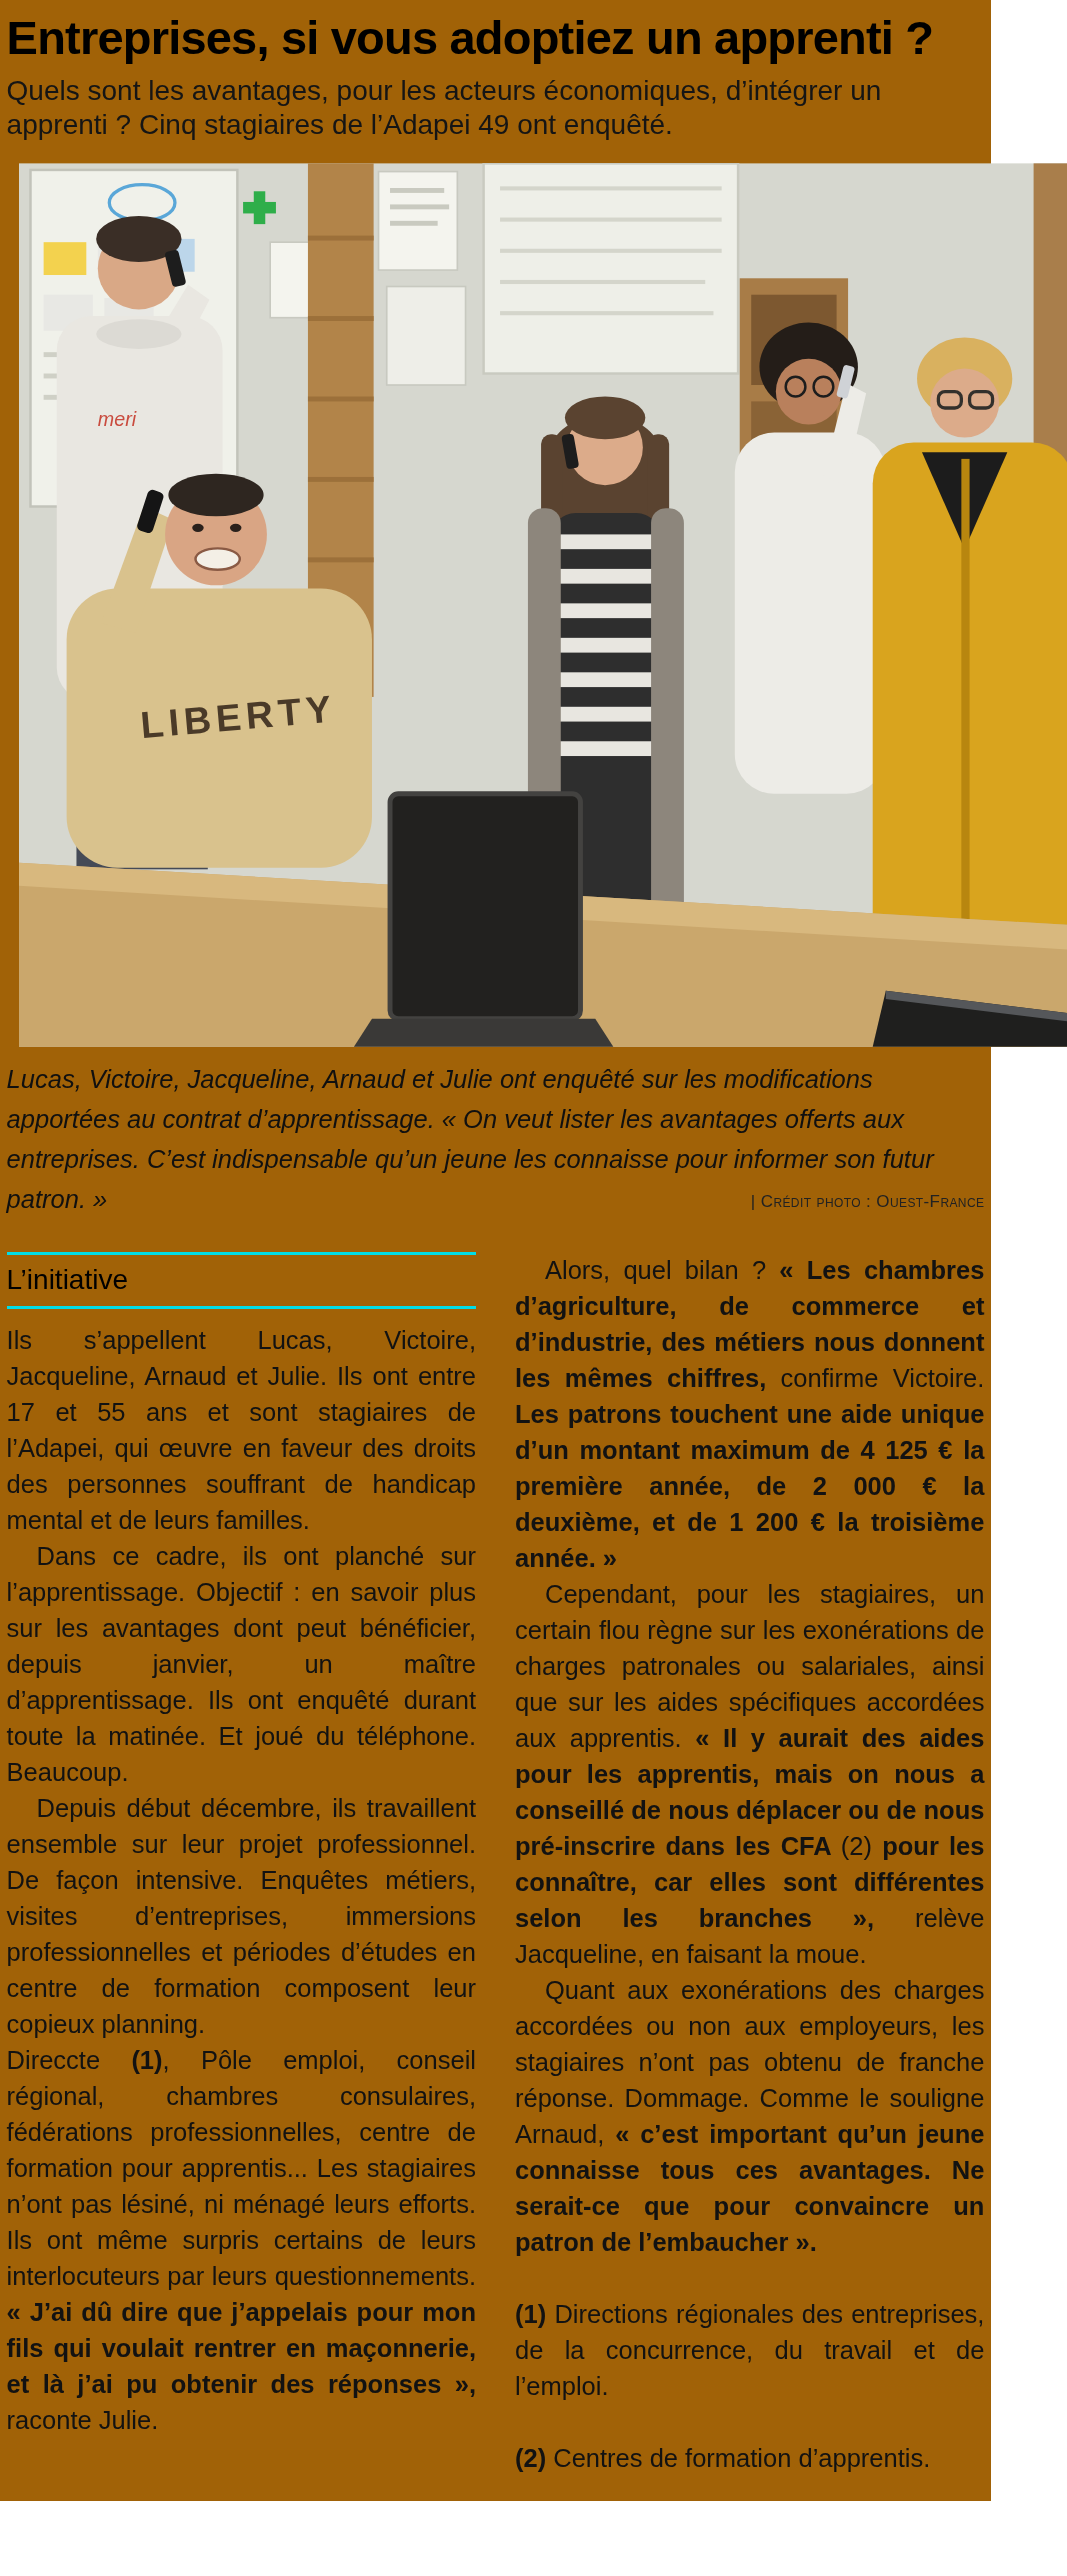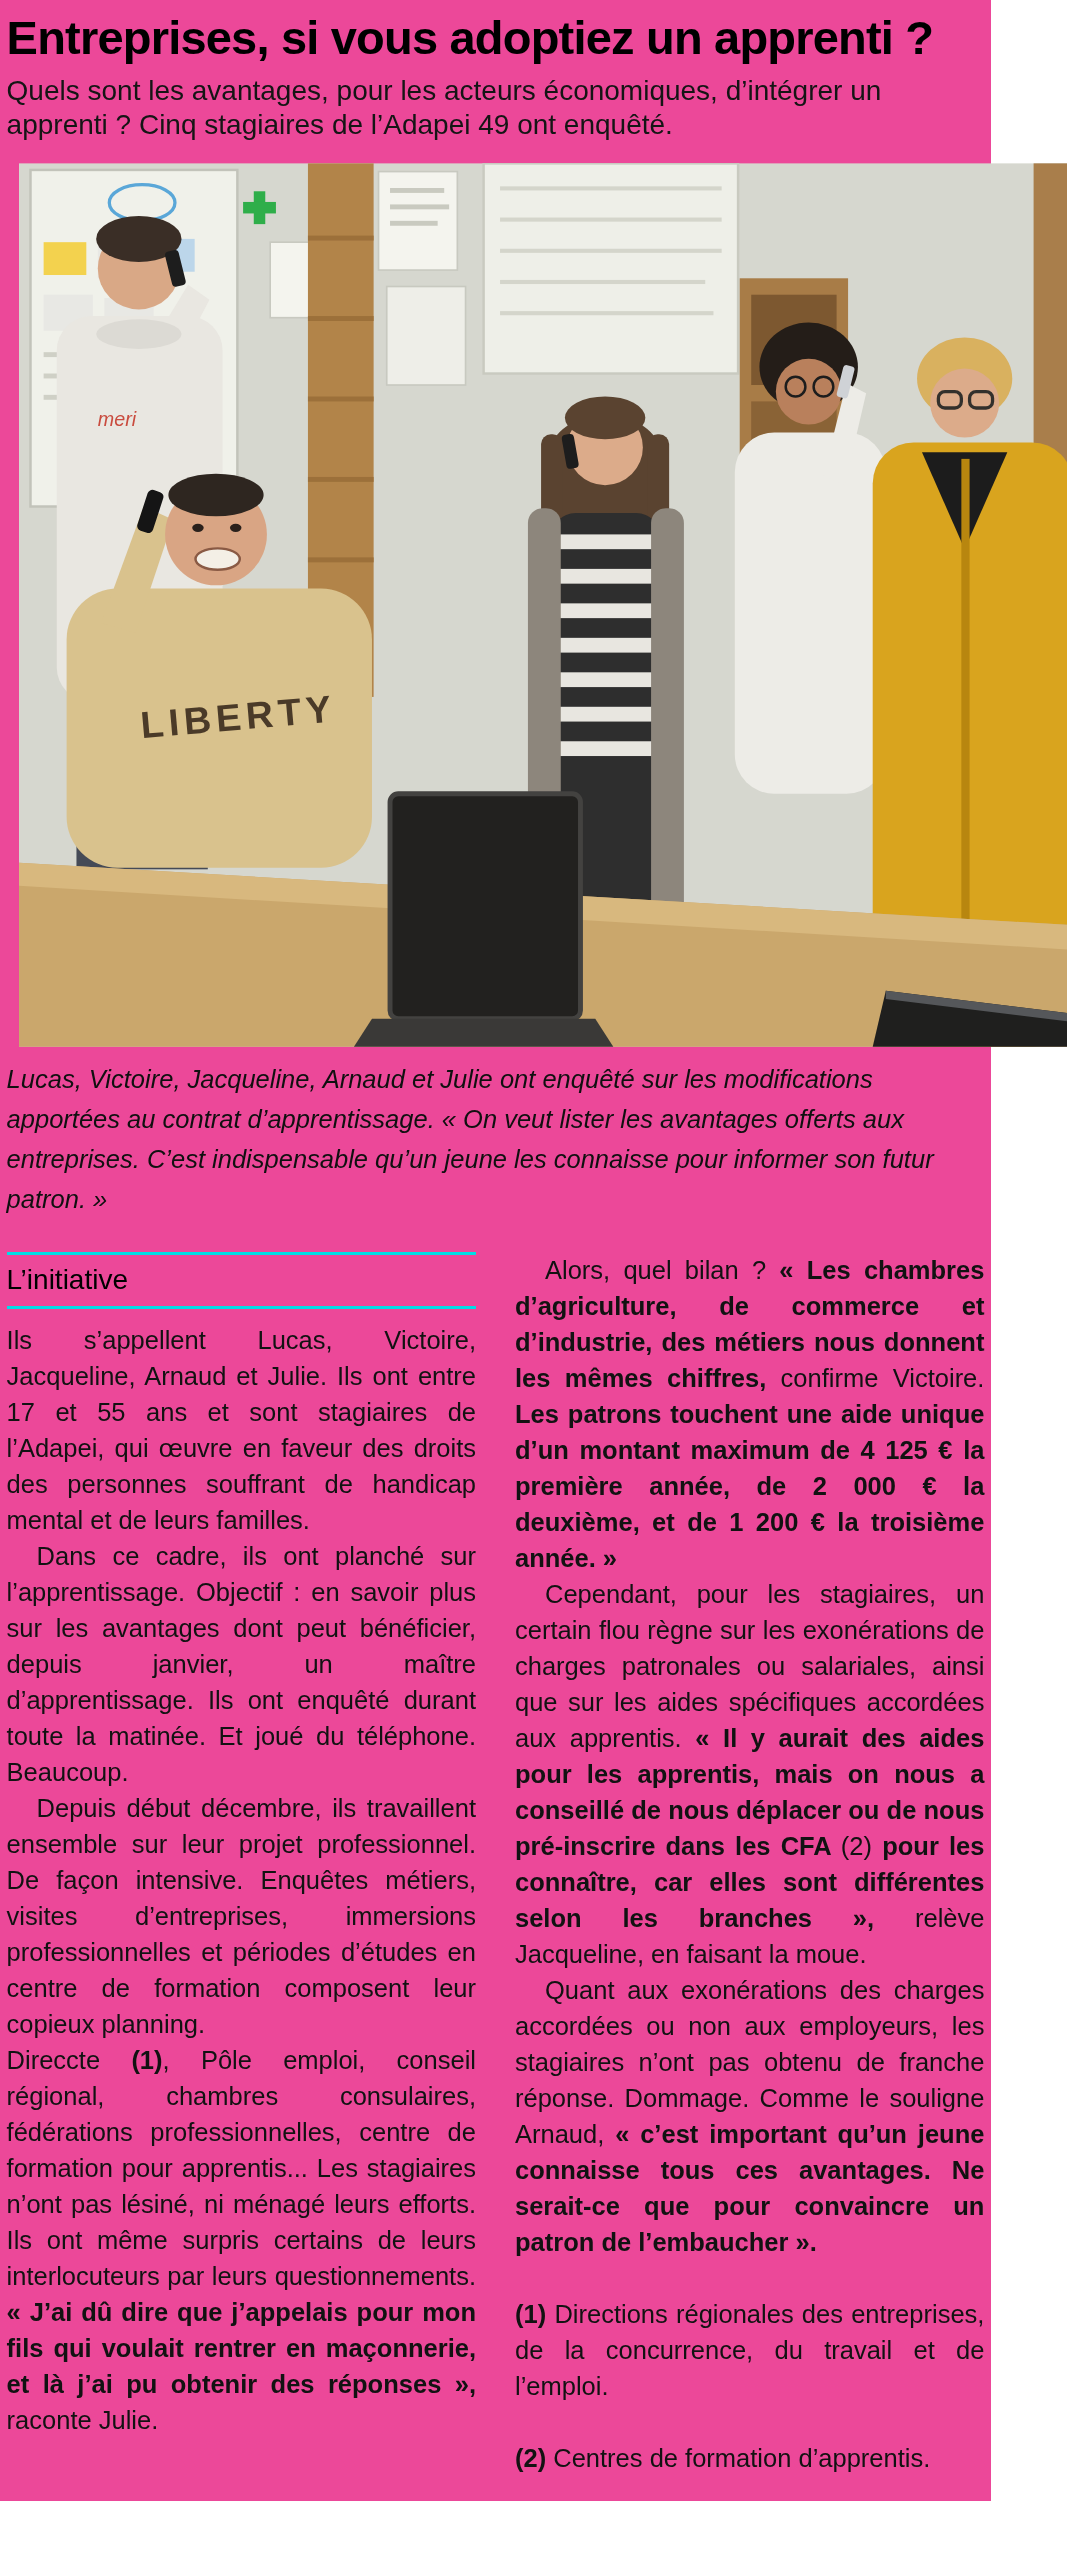--- a/index.html
+++ b/index.html
@@ -1,17 +1,17 @@
 <!DOCTYPE html>
 <html lang="fr" style="font-size:13px"><head>
 <meta charset="utf-8">
 <style>
   html, body { margin: 0; padding: 0; background: #ffffff; }
   body { font-family: "Liberation Sans", sans-serif; color: #111; }
-  .page { width: 991px; box-sizing: border-box; padding: 5px 6.6px 25px 6.6px; background: #ec4899; }
+  .page { width: 991px; box-sizing: border-box; padding: 5px 6.6px 25px 6.6px; background: #a16207; }
 
   h1.title {
     margin: 6.6px 0 11.5px 0;
     font-size: 47px; line-height: 51px; font-weight: bold;
     letter-spacing: -0.8px; color: #000;
   }
   p.subtitle {
     margin: 0 0 21.4px 0;
     font-size: 28px; line-height: 34px; color: #151515;
   }
@@ -203,20 +203,21 @@
       </g>
 
       <g>
         <polygon points="1056,1008 1284,1036 1284,1076 1040,1076" fill="#1f1f1e"></polygon>
         <polygon points="1056,1008 1284,1036 1284,1046 1056,1018" fill="#55575a"></polygon>
       </g>
     </svg>
   </figure>
 
   <p class="caption">Lucas, Victoire, Jacqueline, Arnaud et Julie ont enquêté sur les modifications apportées au contrat d’apprentissage. « On veut lister les avantages offerts aux entreprises. C’est indispensable qu’un jeune les connaisse pour informer son futur patron. »</p>
+  <div class="credit">| Crédit photo : Ouest-France</div>
 
   <div class="columns body-text">
     <div class="col">
       <div class="kicker">
         <h2>L’initiative</h2>
       </div>
       <div>
           <p><span>Ils s’appellent Lucas, Victoire, Jacqueline, Arnaud et Julie. Ils ont entre 17 et 55 ans et sont stagiaires de l’Adapei, qui œuvre en faveur des droits des personnes souffrant de handicap mental et de leurs familles.</span></p>
           <p class="indent"><span>Dans ce cadre, ils ont planché sur l’apprentissage. Objectif : en savoir plus sur les avantages dont peut bénéficier, depuis janvier, un maître d’apprentissage. Ils ont enquêté durant toute la matinée. Et joué du téléphone. Beaucoup.</span></p>
           <p class="indent"><span>Depuis début décembre, ils travaillent ensemble sur leur projet professionnel. De façon intensive. Enquêtes métiers, visites d’entreprises, immersions professionnelles et périodes d’études en centre de formation composent leur copieux planning.</span></p>

